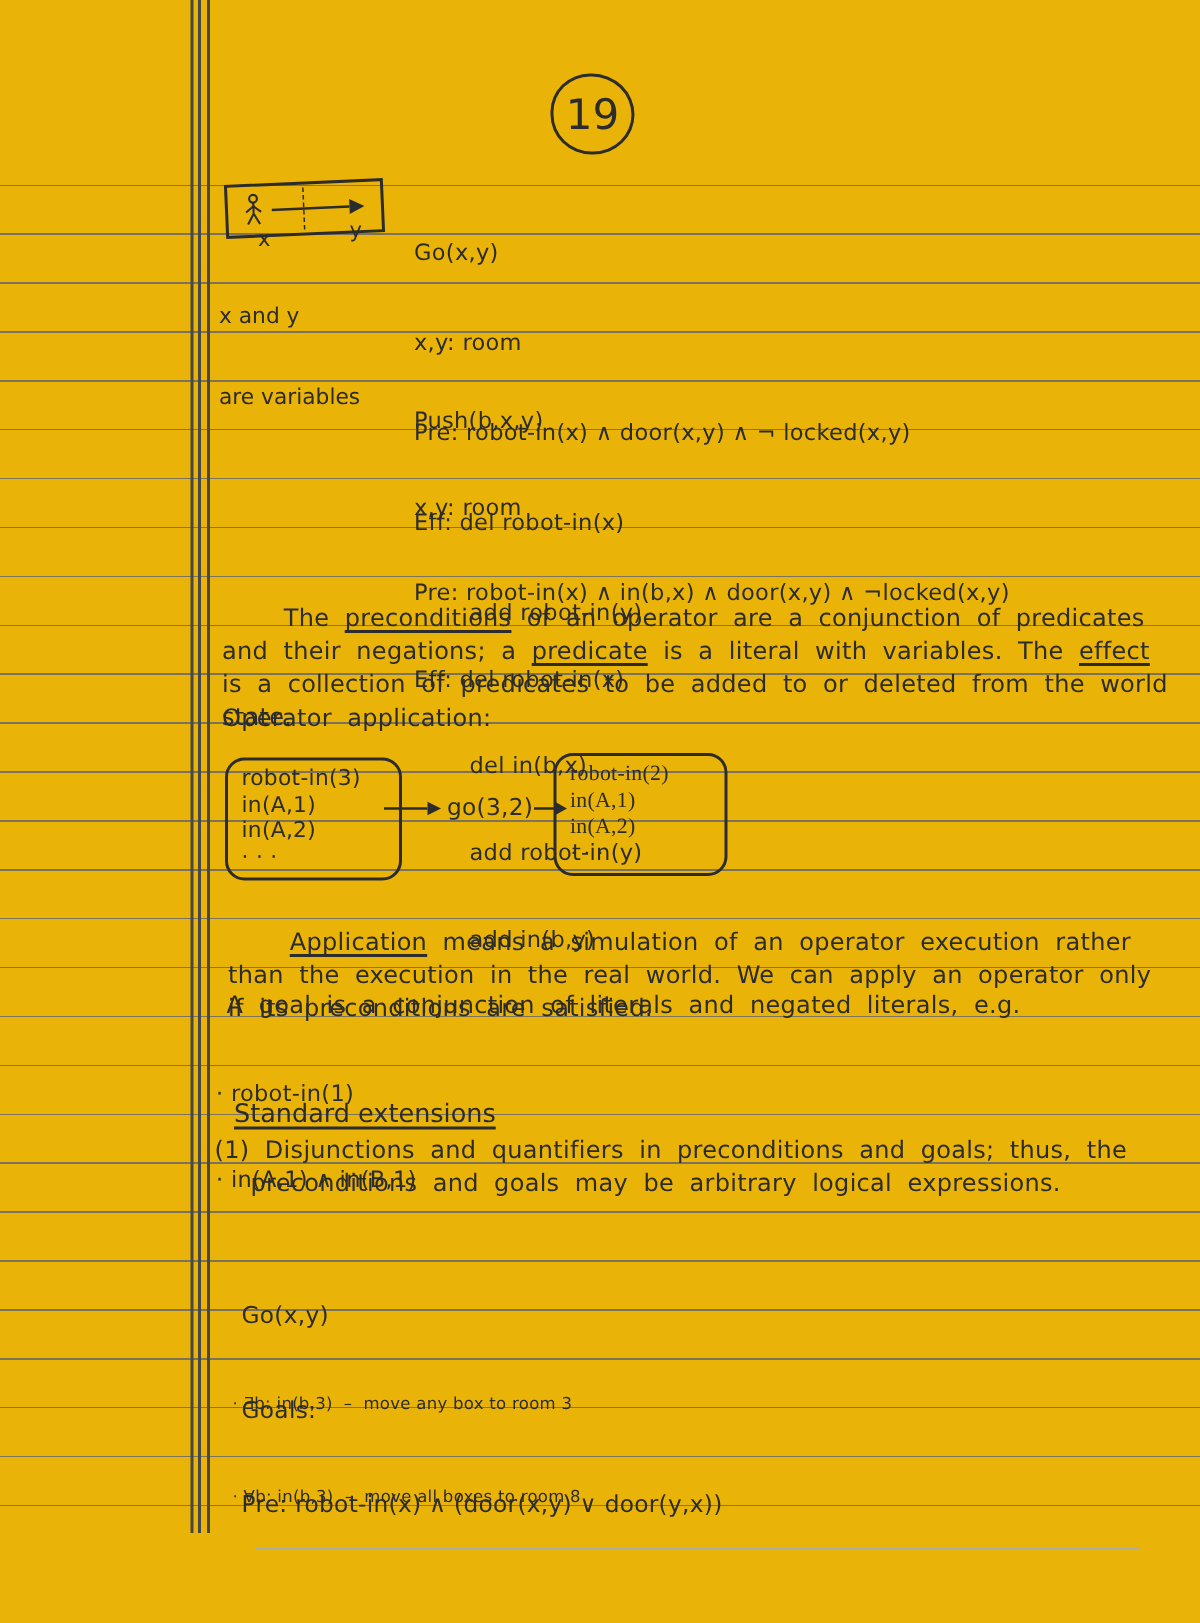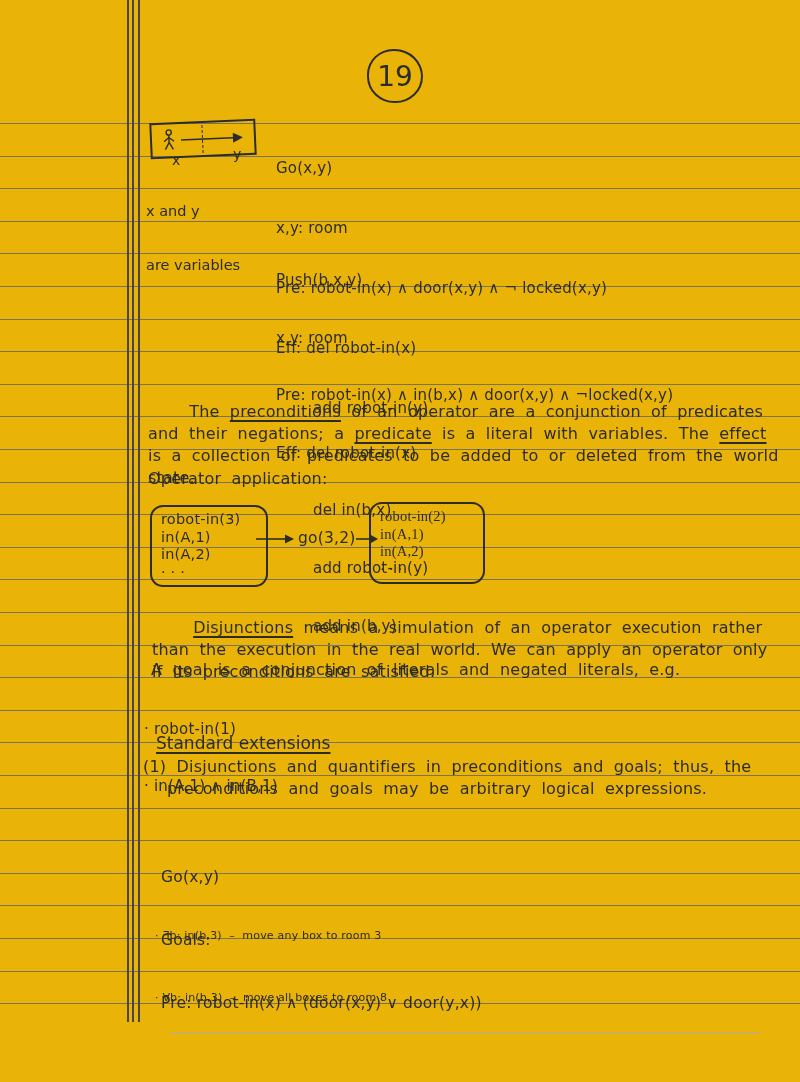--- a/index.html
+++ b/index.html
@@ -129,21 +129,21 @@
     <polygon points="14,1.5 22,6 14,10.5" fill="#2c2c2c"></polygon>
   </svg>
   <div class="statebox" style="left:369px;top:502px;width:94px;font-family:Liberation Serif, serif;">
     <div>robot-in(2)</div>
     <div>in(A,1)</div>
     <div>in(A,2)</div>
     <div>· · ·</div>
   </div>
 
   <p class="abs para" style="left:152px;top:595px;width:636px;margin:0">
-    <span class="u">Disjunctions</span><span> means a simulation of an operator execution rather than the execution in the real world. We can apply an operator only if its preconditions are satisfied.</span>
+    <span class="u">Application</span><span> means a simulation of an operator execution rather than the execution in the real world. We can apply an operator only if its preconditions are satisfied.</span>
   </p>
 
   <div class="abs para" style="left:151px;top:659px;width:640px">A goal is a conjunction of literals and negated literals, e.g.</div>
   <div class="abs hw" style="left:144px;top:682px;line-height:19px">
     <div>· robot-in(1)</div>
     <div>· in(A,1) ∧ in(B,1)</div>
   </div>
 
   <div class="abs heading u" style="left:156px;top:733px">Standard extensions</div>
   <div class="abs para hang" style="left:143px;top:756px;width:648px">(1) Disjunctions and quantifiers in preconditions and goals; thus, the preconditions and goals may be arbitrary logical expressions.</div>

